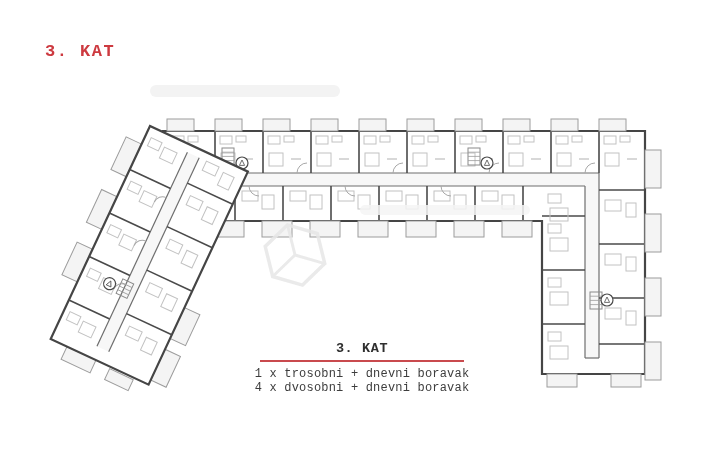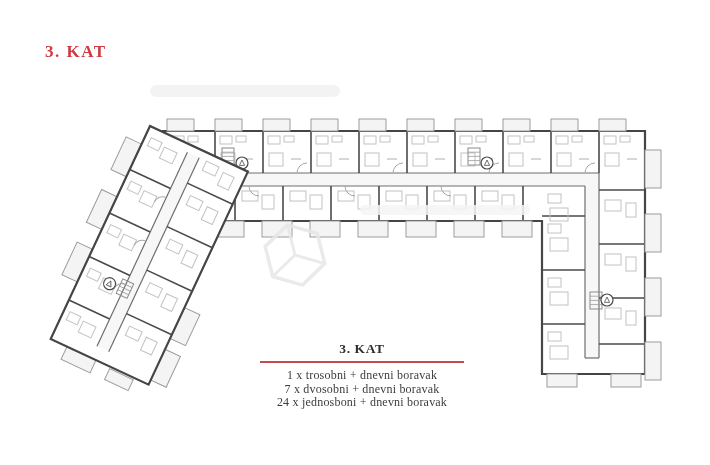--- a/index.html
+++ b/index.html
@@ -1,18 +1,18 @@
 <!DOCTYPE html>
 <html><head>
 <meta charset="utf-8">
 <style>
   html,body{margin:0;padding:0;background:#ffffff;}
   .stage{
     position:relative;width:710px;height:465px;background:#ffffff;overflow:hidden;
-    font-family:Liberation Serif, serif;
+    font-family:Liberation Mono, monospace;
   }
   .floor-title{
     position:absolute;left:45px;top:42px;
     font-size:17px;font-weight:bold;letter-spacing:1.5px;
   }
   #plan{position:absolute;left:0;top:0;}
   .legend{
     position:absolute;left:212px;top:341px;width:300px;text-align:center;
     color:#3d3d3d;
   }
@@ -252,17 +252,16 @@
         <polygon points="324.8,263.6 302.5,285.1 272.7,276.5 265.2,246.4 287.5,224.9 317.3,233.5" fill="none" stroke="#e7e7e7" stroke-width="3.5"></polygon>
         <path d="M324.8,263.6 L295,255 L272.7,276.5 M287.5,224.9 L295,255" stroke="#e7e7e7" stroke-width="3" fill="none"></path>
         <rect x="360" y="205" width="170" height="10" fill="#f5f5f5" stroke-width="1" rx="5"></rect>
       </g>
     </svg>
 
   <div class="legend">
     <div class="legend-heading">3. KAT</div>
     <div class="legend-rule" style="background: rgb(201, 74, 78);"></div>
     <div class="legend-item">1 x trosobni + dnevni boravak</div>
-    <div class="legend-item">7 x dvosobni + dnevni boravak</div>
-    <div class="legend-item">24 x jednosboni + dnevni boravak</div>
+    <div class="legend-item">4 x dvosobni + dnevni boravak</div>
   </div>
 
 </div>
 
 </body></html>

